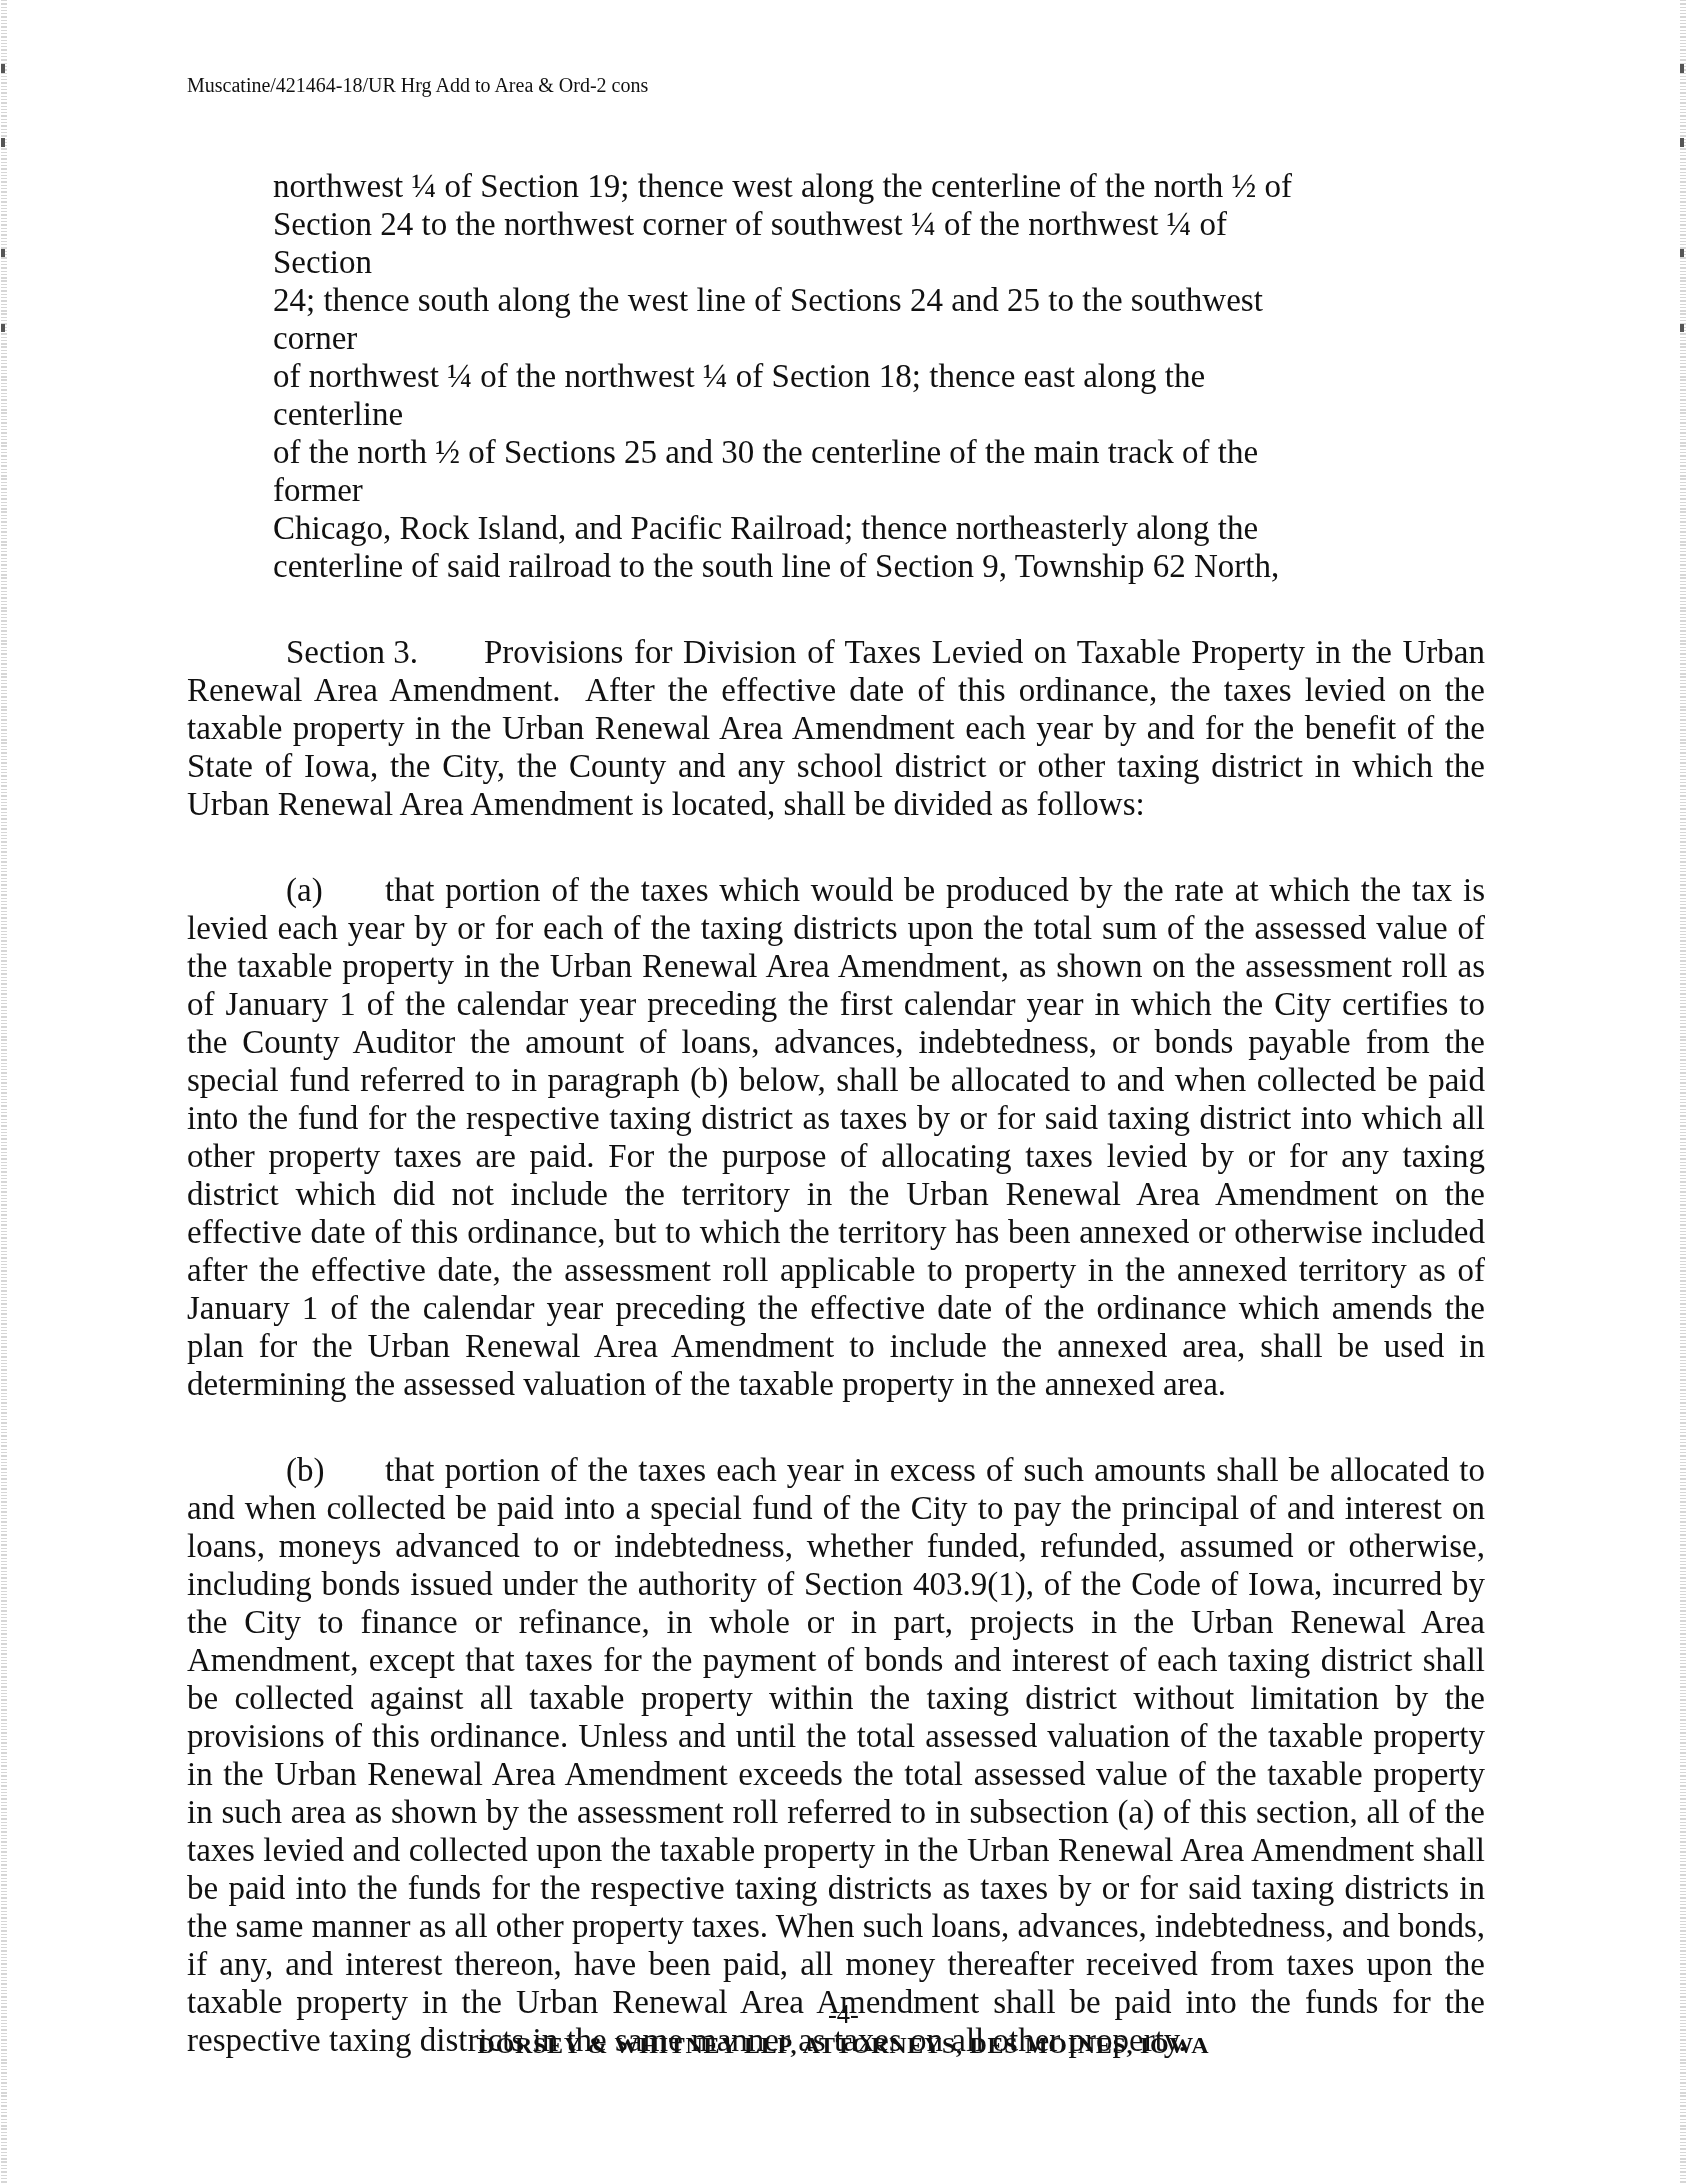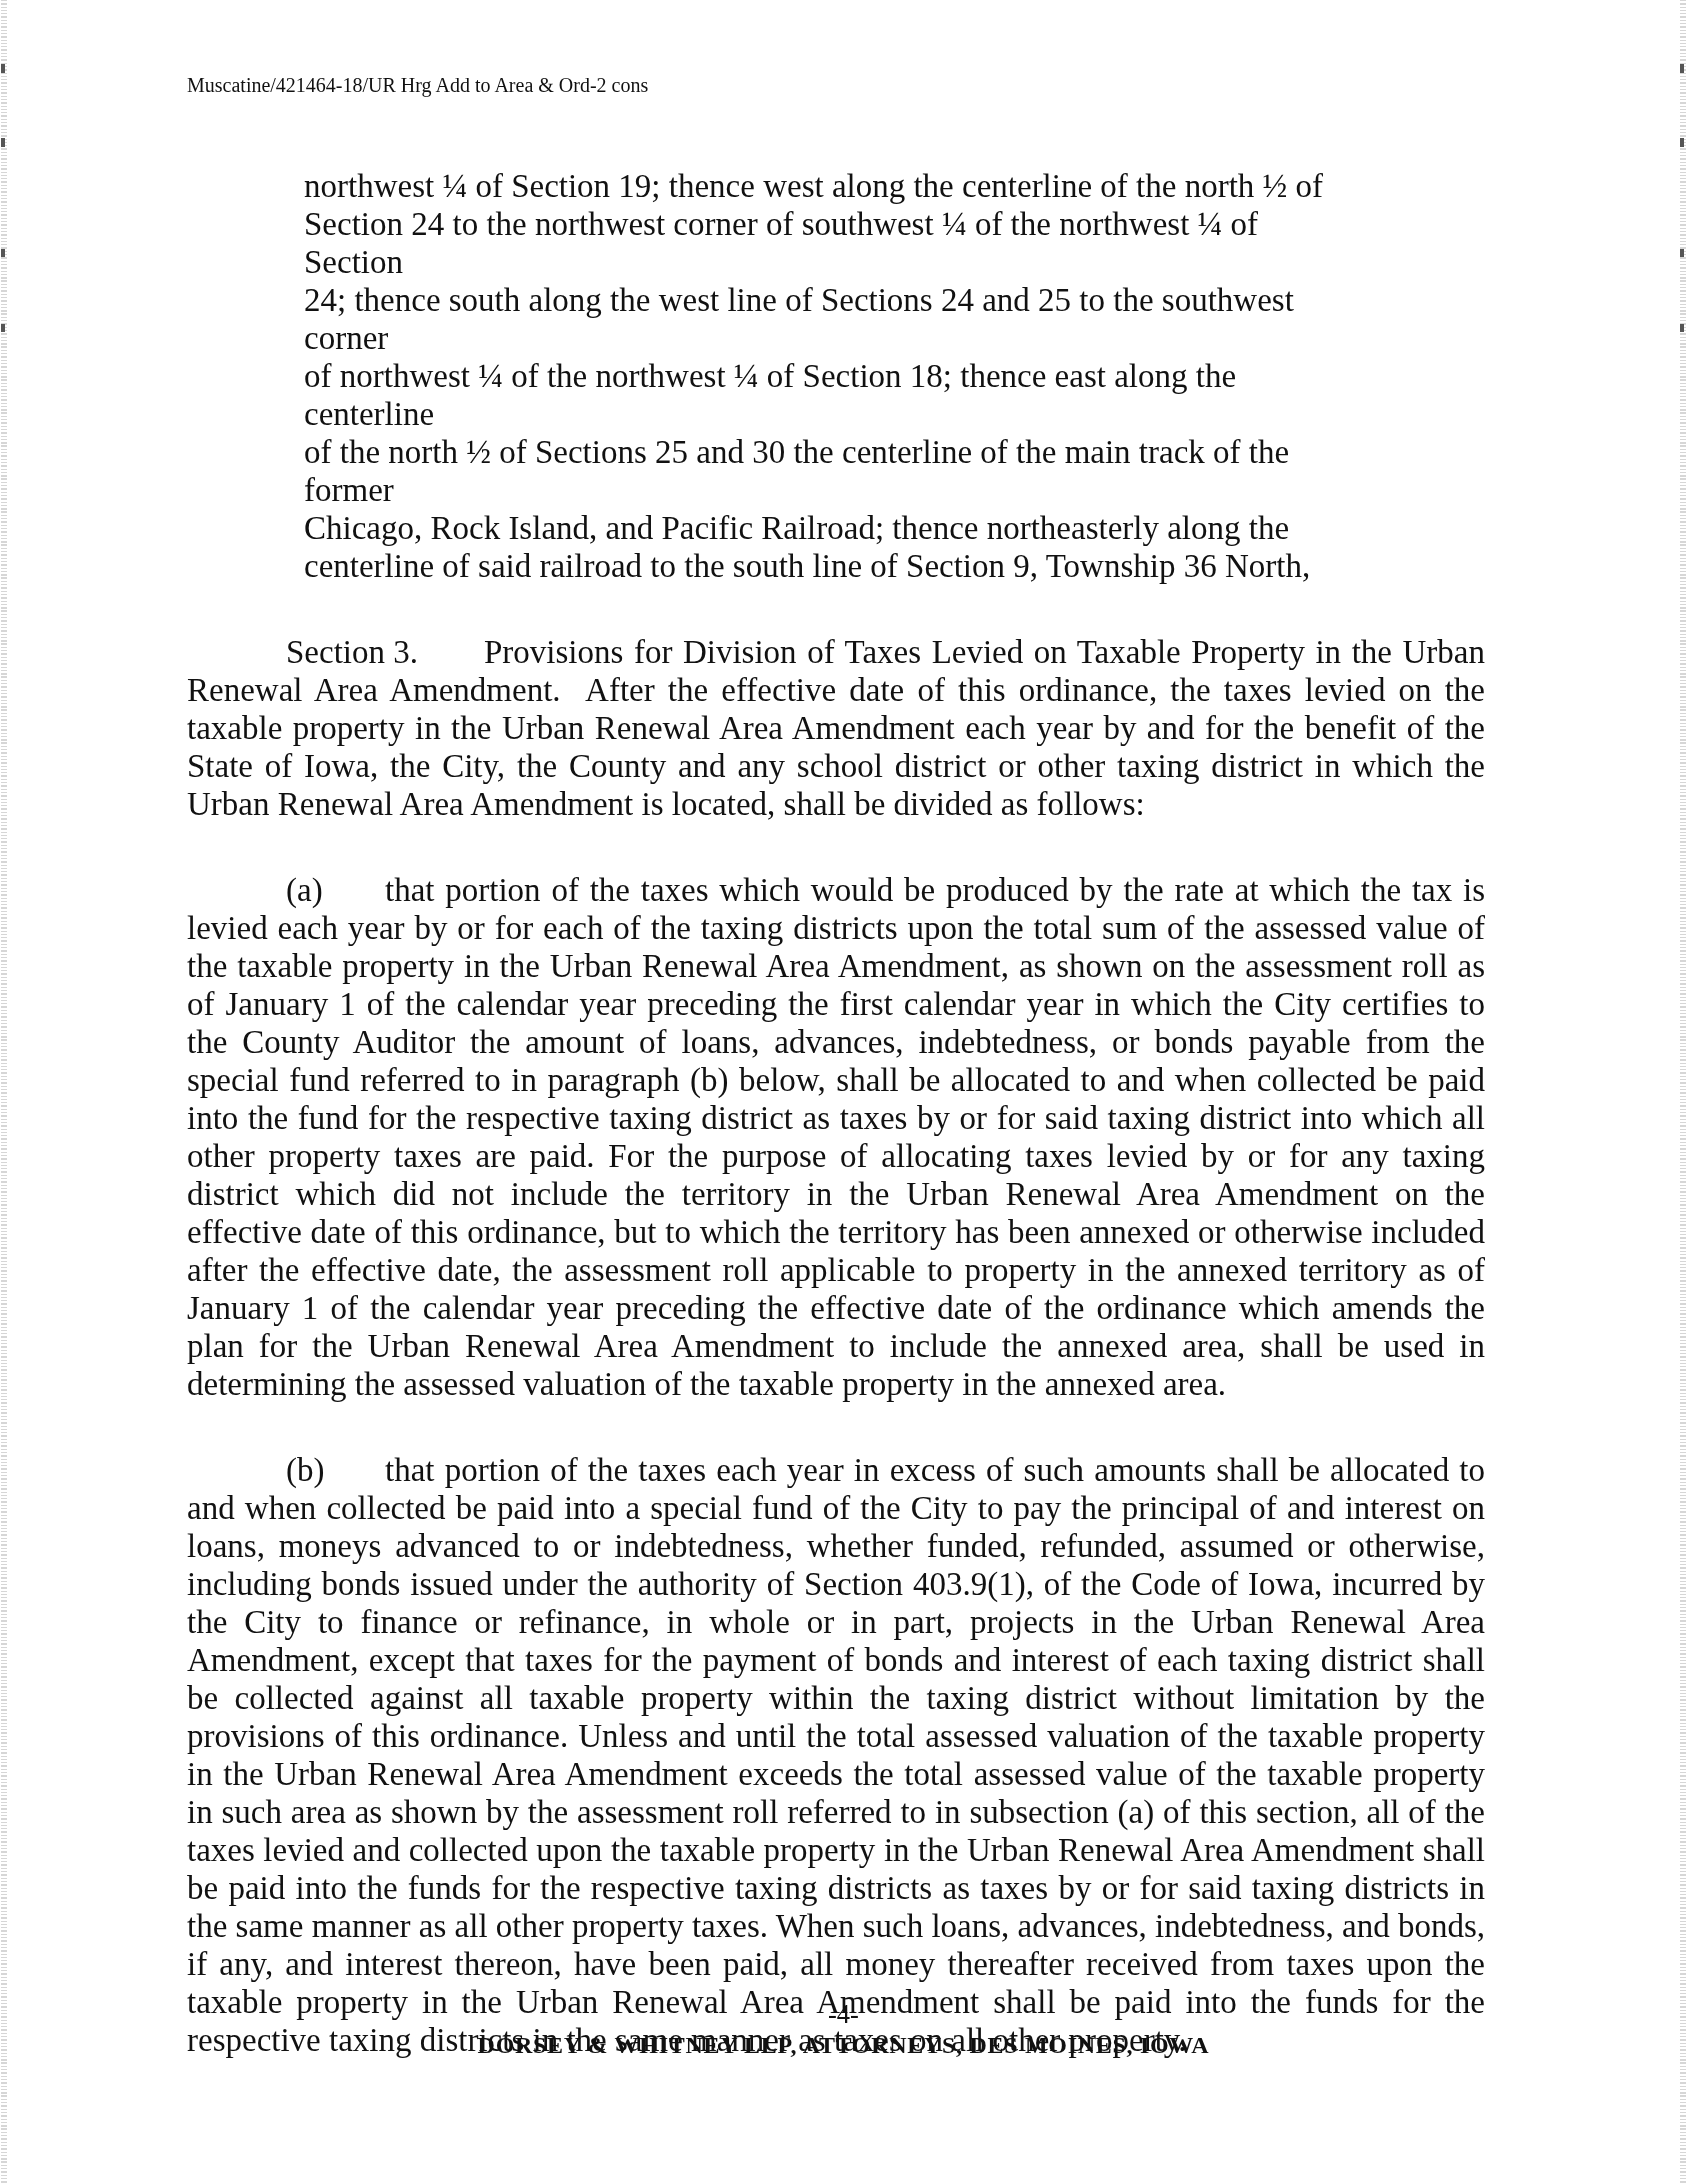--- a/index.html
+++ b/index.html
@@ -39,21 +39,21 @@
     }
     .content {
       position: absolute;
       left: 187px;
       top: 167px;
       width: 1298px;
       font-size: 33px;
       line-height: 38px;
     }
     .legal-desc {
-      margin-left: 117px;
+      margin-left: 86px;
       width: 1032px;
       text-align: left;
     }
     .para {
       text-align: justify;
       margin-top: 48px;
     }
     .para .lead {
       display: inline-block;
       padding-left: 99px;
@@ -102,21 +102,21 @@
 
 <div class="content">
 
   <div class="legal-desc">
     <div>northwest ¼ of Section 19; thence west along the centerline of the north ½ of</div>
     <div>Section 24 to the northwest corner of southwest ¼ of the northwest ¼ of Section</div>
     <div>24; thence south along the west line of Sections 24 and 25 to the southwest corner</div>
     <div>of northwest ¼ of the northwest ¼ of Section 18; thence east along the centerline</div>
     <div>of the north ½ of Sections 25 and 30 the centerline of the main track of the former</div>
     <div>Chicago, Rock Island, and Pacific Railroad; thence northeasterly along the</div>
-    <div>centerline of said railroad to the south line of Section 9, Township 36 North,</div>
+    <div>centerline of said railroad to the south line of Section 9, Township 62 North,</div>
   </div>
 
   <p class="para">
     <span class="lead"></span><span class="section-label">Section 3.</span><span>Provisions for Division of Taxes Levied on Taxable Property in the Urban Renewal Area Amendment.</span>&nbsp; <span>After the effective date of this ordinance, the taxes levied on the taxable property in the Urban Renewal Area Amendment each year by and for the benefit of the State of Iowa, the City, the County and any school district or other taxing district in which the Urban Renewal Area Amendment is located, shall be divided as follows:</span>
   </p>
 
   <p class="para">
     <span class="lead"></span><span class="lead-label">(a)</span><span>that portion of the taxes which would be produced by the rate at which the tax is levied each year by or for each of the taxing districts upon the total sum of the assessed value of the taxable property in the Urban Renewal Area Amendment, as shown on the assessment roll as of January 1 of the calendar year preceding the first calendar year in which the City certifies to the County Auditor the amount of loans, advances, indebtedness, or bonds payable from the special fund referred to in paragraph (b) below, shall be allocated to and when collected be paid into the fund for the respective taxing district as taxes by or for said taxing district into which all other property taxes are paid.  For the purpose of allocating taxes levied by or for any taxing district which did not include the territory in the Urban Renewal Area Amendment on the effective date of this ordinance, but to which the territory has been annexed or otherwise included after the effective date, the assessment roll applicable to property in the annexed territory as of January 1 of the calendar year preceding the effective date of the ordinance which amends the plan for the Urban Renewal Area Amendment to include the annexed area, shall be used in determining the assessed valuation of the taxable property in the annexed area.</span>
   </p>
 

